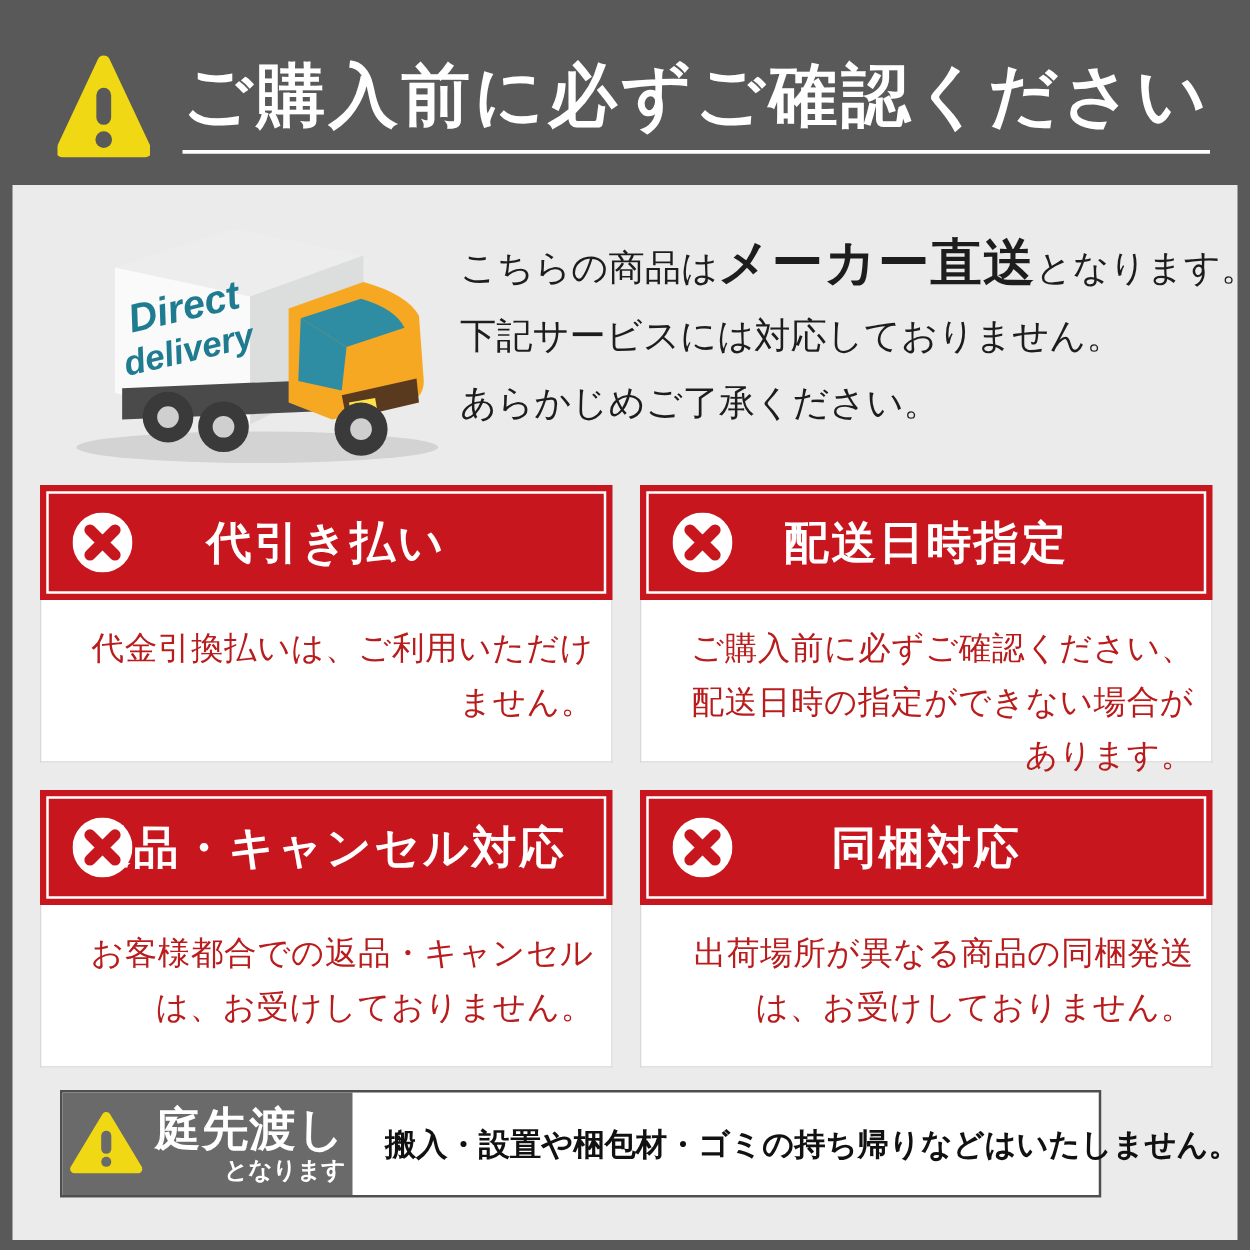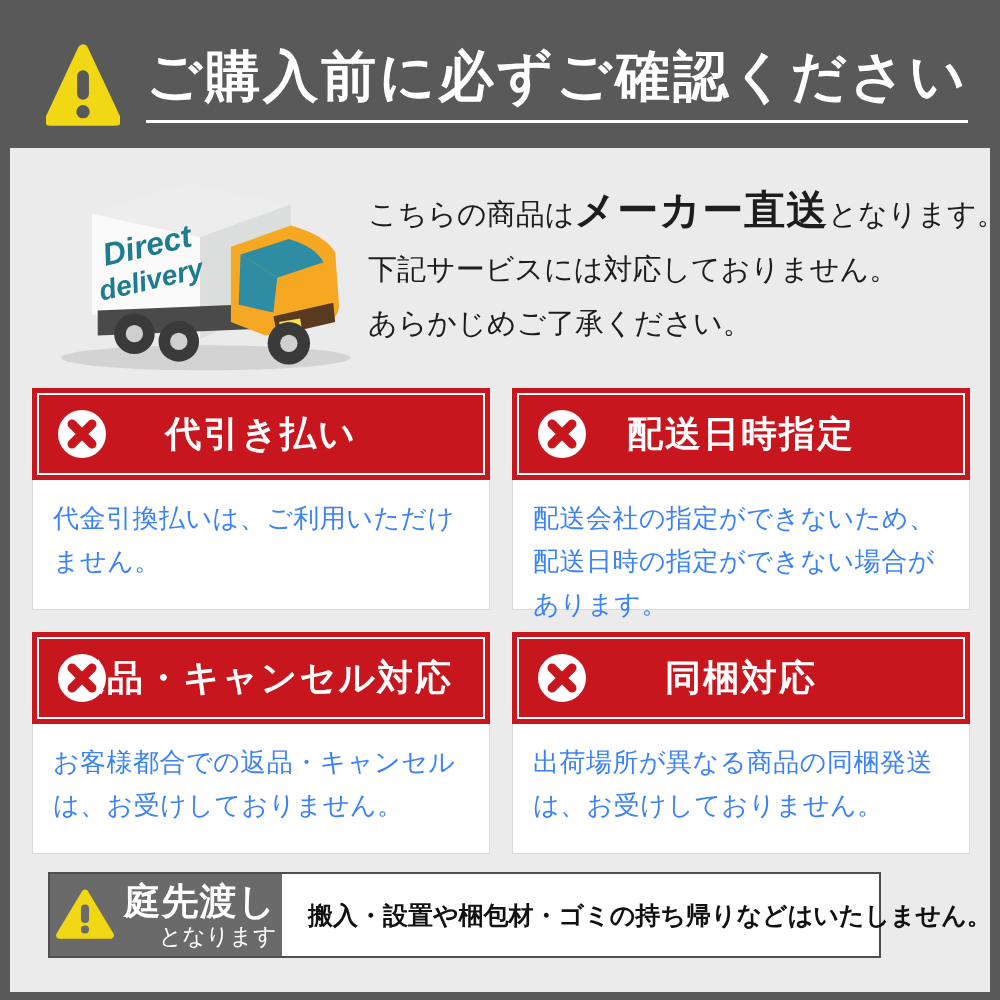--- a/index.html
+++ b/index.html
@@ -71,41 +71,42 @@
     white-space: nowrap;
   }
   .notice-body {
     height: 130px;
     background: #ffffff;
     border: 1px solid #d8d8d8;
     border-top: none;
     padding: 17px 14px 0 20px;
     font-size: 26px;
     line-height: 1.65;
-    color: #3b82f6;
+    color: #b91c1c;
     letter-spacing: 0.5px;
+    text-align: right;
   }
 
   
   .footer-banner {
     position: absolute; left: 38px; top: 724px; width: 833px; height: 86px;
     display: flex;
     border: 2px solid #4e4e4e;
     background: #ffffff;
   }
   .footer-badge {
     flex: 0 0 232px;
     background: #6a6a6a;
     display: flex; align-items: center; justify-content: center;
     gap: 10px;
   }
   .footer-badge-icon { width: 58px; height: 52px; }
   .footer-badge-text { color: #ffffff; text-align: right; }
   .footer-badge-title { font-size: 37px; font-weight: bold; line-height: 1; letter-spacing: 1px; }
-  .footer-badge-sub { font-size: 23px; font-weight: normal; line-height: 1; margin-top: 5px; }
+  .footer-badge-sub { font-size: 19px; font-weight: bold; line-height: 1; margin-top: 5px; }
   .footer-message {
     flex: 1;
     display: flex; align-items: center;
     padding-left: 26px;
     font-size: 25px; font-weight: bold; color: #111111;
     letter-spacing: 0;
     white-space: nowrap;
   }
 </style>
 </head>
@@ -171,21 +172,21 @@
       </div>
 
       <div class="notice-box">
         <div class="notice-head">
           <svg class="cross-icon" viewBox="0 0 48 48">
             <circle cx="24" cy="24" r="24" fill="#ffffff"></circle>
             <path d="M14 14 L34 34 M34 14 L14 34" stroke="#c8161e" stroke-width="9" stroke-linecap="round"></path>
           </svg>
           <span class="notice-title">配送日時指定</span>
         </div>
-        <div class="notice-body">配送会社の指定ができないため、配送日時の指定ができない場合があります。</div>
+        <div class="notice-body">ご購入前に必ずご確認ください、配送日時の指定ができない場合があります。</div>
       </div>
 
       <div class="notice-box">
         <div class="notice-head">
           <svg class="cross-icon" viewBox="0 0 48 48">
             <circle cx="24" cy="24" r="24" fill="#ffffff"></circle>
             <path d="M14 14 L34 34 M34 14 L14 34" stroke="#c8161e" stroke-width="9" stroke-linecap="round"></path>
           </svg>
           <span class="notice-title">返品・キャンセル対応</span>
         </div>

